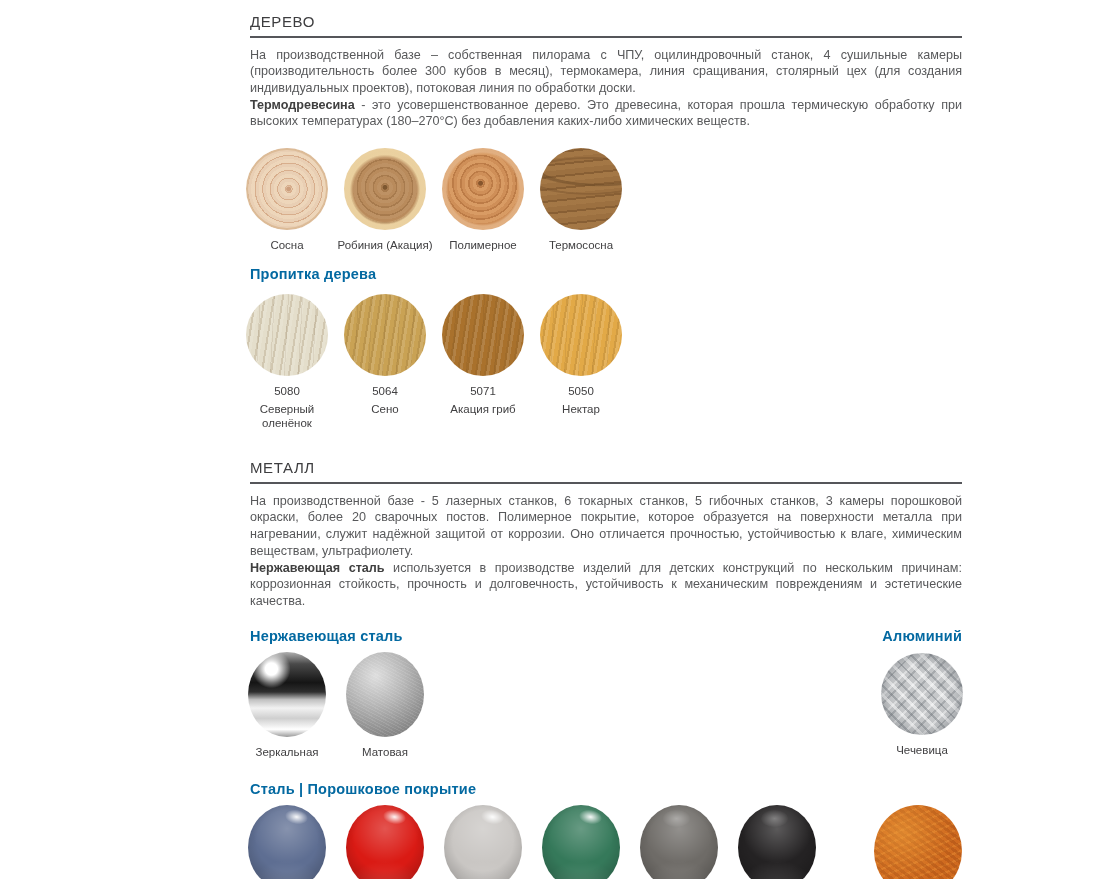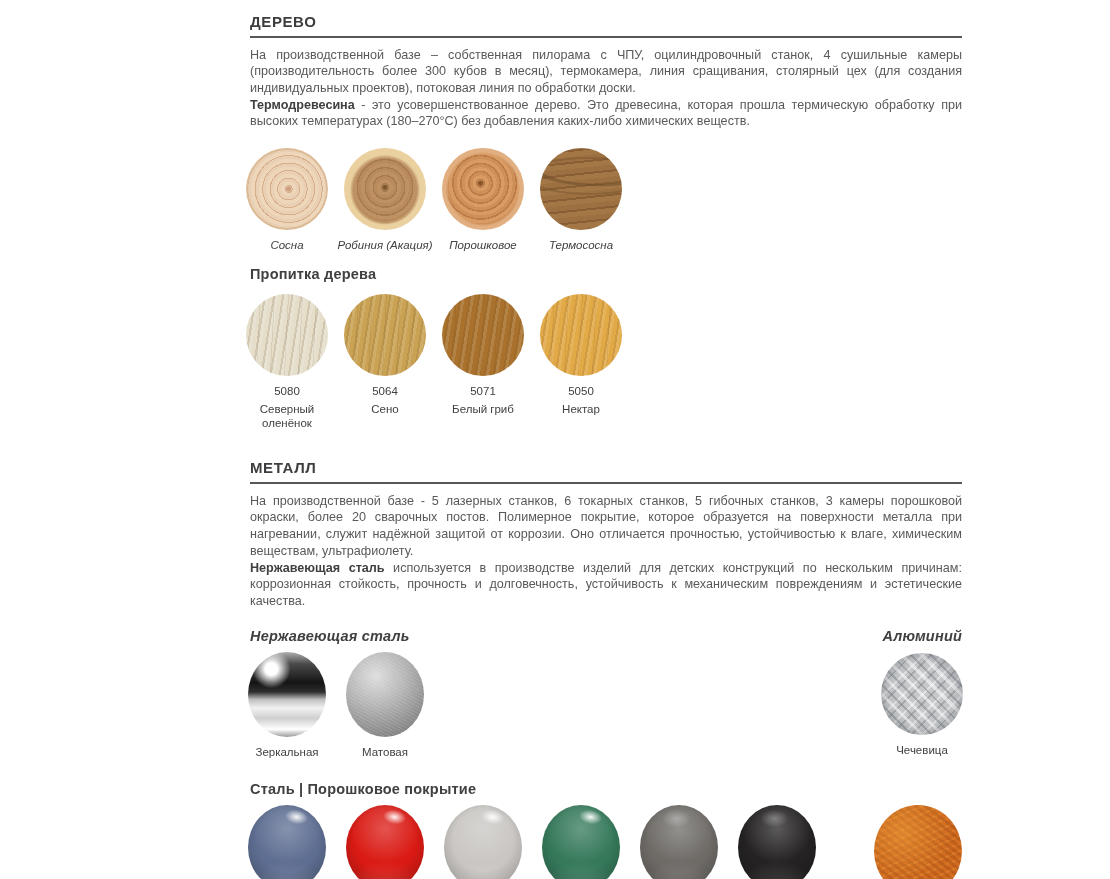--- a/index.html
+++ b/index.html
@@ -1,24 +1,24 @@
 <!DOCTYPE html>
 <html><head>
 <meta charset="utf-8">
 <style>
   html,body{margin:0;padding:0;background:#ffffff;}
   body{width:1110px;min-height:879px;font-family:"Liberation Sans",sans-serif;color:#58595b;}
   .page{box-sizing:border-box;padding:14px 0 0 250px;width:962px;}
   .content{width:712px;}
 
-  h1{font-size:15px;line-height:1.1;margin:0 0 5px 0;color:#3d3d3f;font-weight:bold;letter-spacing:.6px;}
+  h1{font-size:15px;line-height:1.1;margin:0 0 5px 0;color:#3d3d3f;font-weight:normal;letter-spacing:.6px;}
   .rule{height:2px;background:#55565a;margin:0 0 9px 0;}
   p.body{font-size:12.6px;line-height:1.33;text-align:justify;margin:0;color:#58595b;}
   p.body b{color:#404040;}
-  h2{font-size:14.5px;font-weight:bold;color:#404040;margin:0;letter-spacing:.2px;}
+  h2{font-size:14.5px;font-weight:bold;color:#0369a1;margin:0;letter-spacing:.2px;}
 
   .swatch-row{display:flex;margin-left:-12px;width:736px;}
   .cell{margin:0;width:98px;text-align:center;flex:0 0 auto;}
   .cell .cap{font-size:11.5px;color:#414042;line-height:1.22;margin-top:8px;}
   .cap div{margin:4px auto;max-width:92px;}
 
   .circle{width:82px;height:82px;border-radius:50%;margin:0 auto;position:relative;}
 
   
   .wood-sosna{
@@ -77,21 +77,21 @@
       radial-gradient(circle at 32% 30%, rgba(242,164,62,.55), rgba(0,0,0,0) 58%),
       repeating-linear-gradient(37deg, rgba(158,72,18,.38) 0 3px, rgba(0,0,0,0) 3px 6px),
       repeating-linear-gradient(-23deg, rgba(232,142,52,.42) 0 2px, rgba(0,0,0,0) 2px 7px);}
 
   .subhead-row{display:flex;justify-content:space-between;align-items:baseline;width:712px;}
   .metal-row{display:flex;margin-left:-12px;width:736px;align-items:center;}
   .alu-cell{margin-left:auto;width:104px;}
   .corten-cell{margin-left:auto;width:112px;}
   .powder-row{display:flex;margin-left:-12px;width:736px;align-items:flex-start;}
 
-  .mt18{margin-top:18px;font-style:italic;} .mt14{margin-top:14px;} .mt12{margin-top:12px;}
+  .mt18{margin-top:18px;} .mt14{margin-top:14px;} .mt12{margin-top:12px;}
   .mt26{margin-top:26px;} .mt22{margin-top:22px;} .mt8{margin-top:8px;}
 </style>
 </head>
 <body>
 
 <div class="page">
 <div class="content">
 
   <section>
     <h1>ДЕРЕВО</h1>
@@ -104,21 +104,21 @@
       <figure class="cell">
         <div class="circle wood-sosna" style="background-color: rgb(233, 207, 180);"></div>
         <figcaption class="cap">Сосна</figcaption>
       </figure>
       <figure class="cell">
         <div class="circle wood-robinia" style="background-color: rgb(185, 139, 92);"></div>
         <figcaption class="cap">Робиния (Акация)</figcaption>
       </figure>
       <figure class="cell">
         <div class="circle wood-larch" style="background-color: rgb(207, 143, 88);"></div>
-        <figcaption class="cap">Порошковое</figcaption>
+        <figcaption class="cap">Полимерное</figcaption>
       </figure>
       <figure class="cell">
         <div class="circle wood-thermo" style="background-color: rgb(156, 112, 64);"></div>
         <figcaption class="cap">Термососна</figcaption>
       </figure>
     </div>
 
     <h2 class="mt14">Пропитка дерева</h2>
 
     <div class="swatch-row mt12">
@@ -133,21 +133,21 @@
         <div class="circle grain" style="background-color: rgb(201, 162, 84);"></div>
         <figcaption class="cap">
           <div>5064</div>
           <div>Сено</div>
         </figcaption>
       </figure>
       <figure class="cell">
         <div class="circle grain" style="background-color: rgb(169, 113, 44);"></div>
         <figcaption class="cap">
           <div>5071</div>
-          <div>Белый гриб</div>
+          <div>Акация гриб</div>
         </figcaption>
       </figure>
       <figure class="cell">
         <div class="circle grain" style="background-color: rgb(226, 169, 71);"></div>
         <figcaption class="cap">
           <div>5050</div>
           <div>Нектар</div>
         </figcaption>
       </figure>
     </div>

